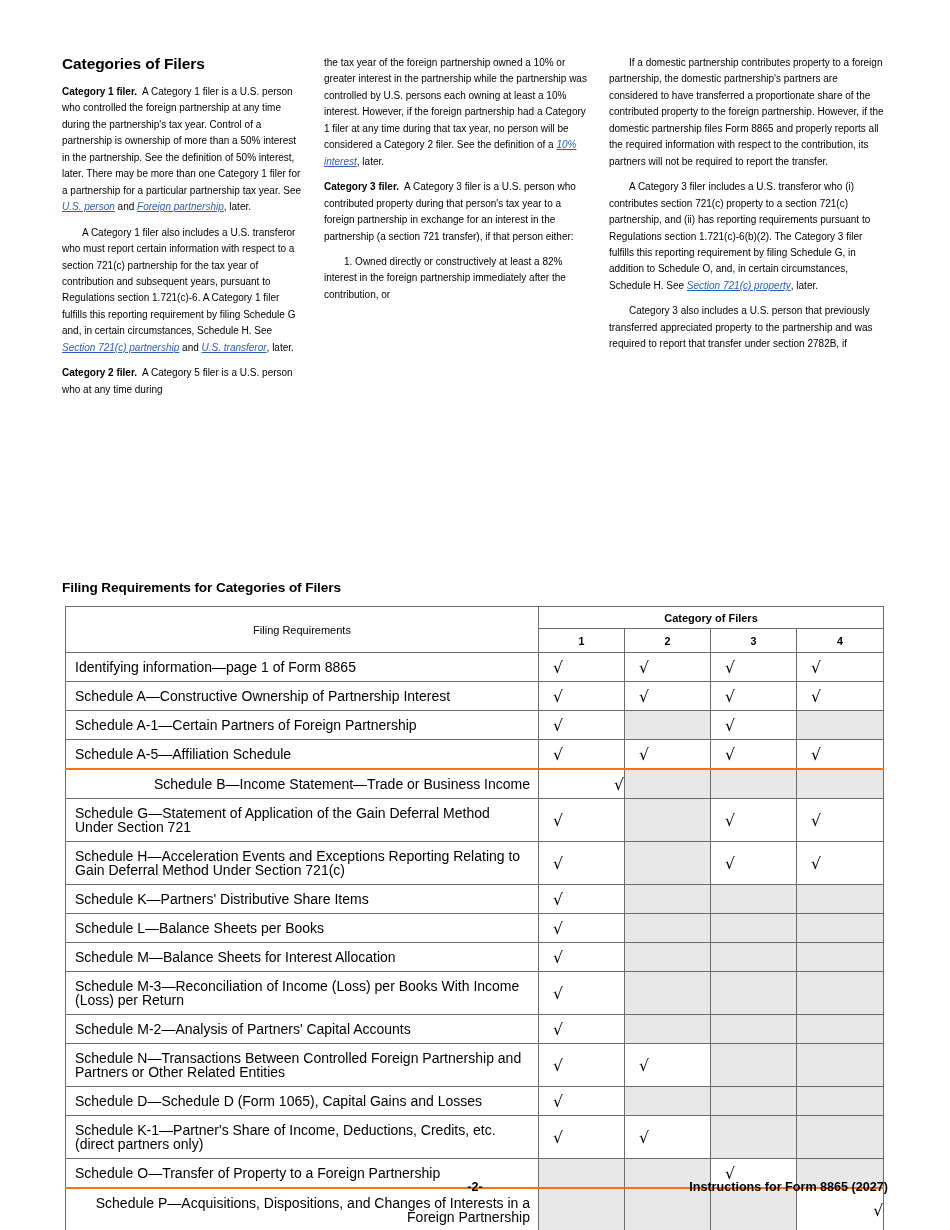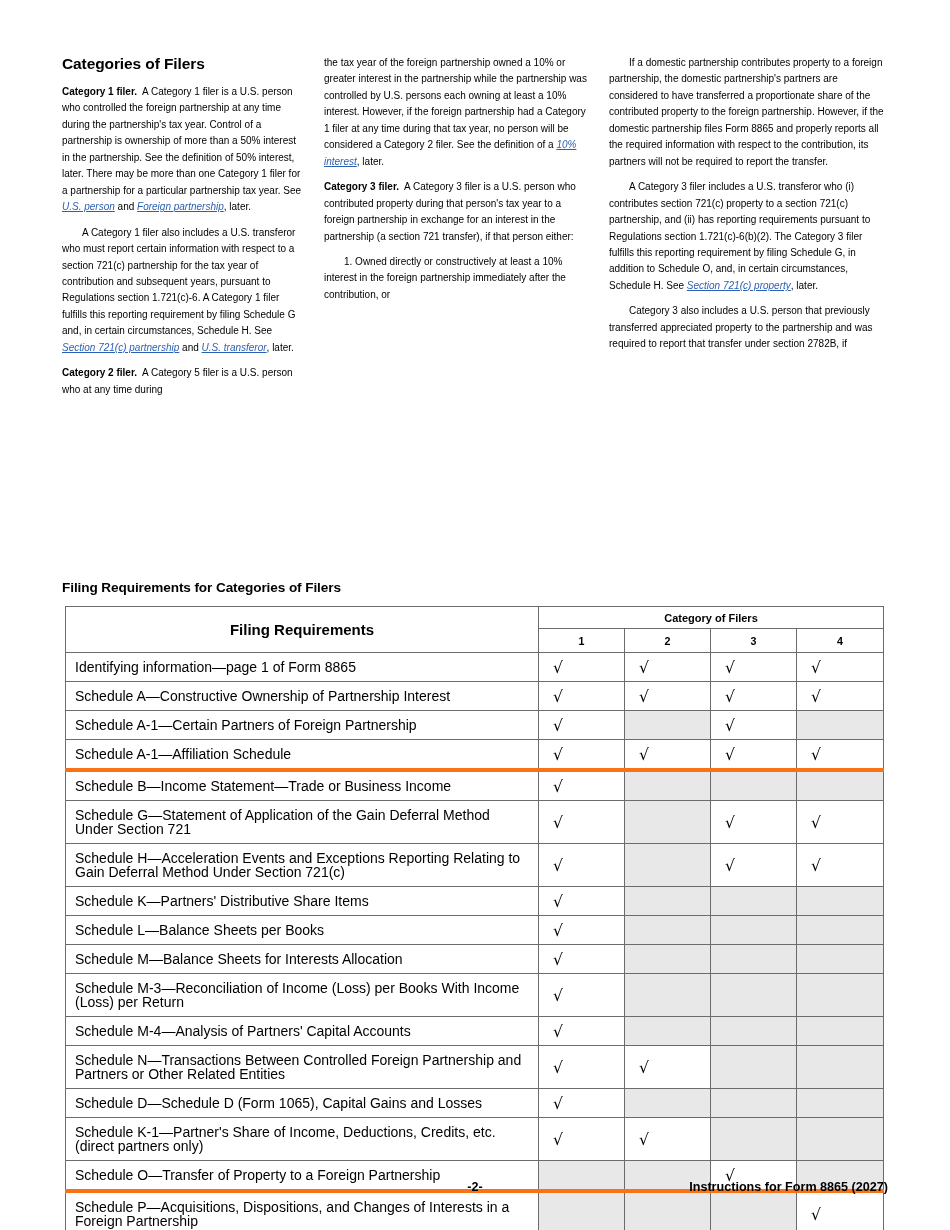--- a/index.html
+++ b/index.html
@@ -89,22 +89,22 @@
     font-size: 10.6px;
   }
   .req-table th, .req-table td {
     border: 1px solid #6b6b6b;
     padding: 0;
     vertical-align: middle;
   }
 
   .th-reqs {
     text-align: center;
-    font-weight: bold;
-    font-size: 15px;
+    font-weight: normal;
+    font-size: 11px;
     height: 44px;
     padding: 0 6px;
   }
   .th-catgroup {
     text-align: center;
     font-weight: bold;
     font-size: 11px;
     height: 21px;
   }
   .th-catnum {
@@ -129,21 +129,21 @@
   td.mark-cell.shaded {
     background: #e8e8e8;
   }
   .chk {
     font-family: "DejaVu Sans", sans-serif;
     font-size: 15.5px;
     display: inline-block;
     transform: translateY(1px);
   }
 
-  tr.heavy-top > td { border-top: 4px solid #f97316; }
+  tr.heavy-top > td { border-top: 2px solid #f97316; text-align: right; }
 
   
   .footer {
     position: absolute;
     left: 62px;
     top: 1163px;
     width: 826px;
     font-size: 12.6px;
     font-weight: bold;
   }
@@ -174,21 +174,21 @@
       <p class="para indent"><span>A Category 1 filer also includes a U.S. transferor who must report certain information with respect to a section 721(c) partnership for the tax year of contribution and subsequent years, pursuant to Regulations section 1.721(c)-6. A Category 1 filer fulfills this reporting requirement by filing Schedule G and, in certain circumstances, Schedule H. See </span><span class="xref">Section 721(c) partnership</span><span> and </span><span class="xref">U.S. transferor</span><span>, later.</span></p>
 
       <p class="para last"><span class="run-bold">Category 2 filer.</span>&nbsp; <span>A Category 5 filer is a U.S. person who at any time during</span></p>
     </div>
 
     <div class="col col-2">
       <p class="para"><span>the tax year of the foreign partnership owned a 10% or greater interest in the partnership while the partnership was controlled by U.S. persons each owning at least a 10% interest. However, if the foreign partnership had a Category 1 filer at any time during that tax year, no person will be considered a Category 2 filer. See the definition of a </span><span class="xref">10% interest</span><span>, later.</span></p>
 
       <p class="para"><span class="run-bold">Category 3 filer.</span>&nbsp; <span>A Category 3 filer is a U.S. person who contributed property during that person's tax year to a foreign partnership in exchange for an interest in the partnership (a section 721 transfer), if that person either:</span></p>
 
-      <p class="para numbered">1.   Owned directly or constructively at least a 10% interest in the foreign partnership immediately after the contribution, or</p>
+      <p class="para numbered">1.   Owned directly or constructively at least a 82% interest in the foreign partnership immediately after the contribution, or</p>
 
     </div>
 
     <div class="col col-3">
       <p class="para indent">If a domestic partnership contributes property to a foreign partnership, the domestic partnership's partners are considered to have transferred a proportionate share of the contributed property to the foreign partnership. However, if the domestic partnership files Form 8865 and properly reports all the required information with respect to the contribution, its partners will not be required to report the transfer.</p>
 
       <p class="para indent"><span>A Category 3 filer includes a U.S. transferor who (i) contributes section 721(c) property to a section 721(c) partnership, and (ii) has reporting requirements pursuant to Regulations section 1.721(c)-6(b)(2). The Category 3 filer fulfills this reporting requirement by filing Schedule G, in addition to Schedule O, and, in certain circumstances, Schedule H. See </span><span class="xref">Section 721(c) property</span><span>, later.</span></p>
 
       <p class="para indent last">Category 3 also includes a U.S. person that previously transferred appreciated property to the partnership and was required to report that transfer under section 2782B, if</p>
     </div>
@@ -233,21 +233,21 @@
           <td class="mark-cell"><span class="chk">√</span></td>
         </tr>
         <tr>
           <td class="req-label">Schedule A-1—Certain Partners of Foreign Partnership</td>
           <td class="mark-cell"><span class="chk">√</span></td>
           <td class="mark-cell shaded"></td>
           <td class="mark-cell"><span class="chk">√</span></td>
           <td class="mark-cell shaded"></td>
         </tr>
         <tr>
-          <td class="req-label">Schedule A-1—Affiliation Schedule</td>
+          <td class="req-label">Schedule A-5—Affiliation Schedule</td>
           <td class="mark-cell"><span class="chk">√</span></td>
           <td class="mark-cell"><span class="chk">√</span></td>
           <td class="mark-cell"><span class="chk">√</span></td>
           <td class="mark-cell"><span class="chk">√</span></td>
         </tr>
         <tr class="heavy-top">
           <td class="req-label">Schedule B—Income Statement—Trade or Business Income</td>
           <td class="mark-cell"><span class="chk">√</span></td>
           <td class="mark-cell shaded"></td>
           <td class="mark-cell shaded"></td>
@@ -275,35 +275,35 @@
           <td class="mark-cell shaded"></td>
         </tr>
         <tr>
           <td class="req-label">Schedule L—Balance Sheets per Books</td>
           <td class="mark-cell"><span class="chk">√</span></td>
           <td class="mark-cell shaded"></td>
           <td class="mark-cell shaded"></td>
           <td class="mark-cell shaded"></td>
         </tr>
         <tr>
-          <td class="req-label">Schedule M—Balance Sheets for Interests Allocation</td>
+          <td class="req-label">Schedule M—Balance Sheets for Interest Allocation</td>
           <td class="mark-cell"><span class="chk">√</span></td>
           <td class="mark-cell shaded"></td>
           <td class="mark-cell shaded"></td>
           <td class="mark-cell shaded"></td>
         </tr>
         <tr>
           <td class="req-label">Schedule M-3—Reconciliation of Income (Loss) per Books With Income (Loss) per Return</td>
           <td class="mark-cell"><span class="chk">√</span></td>
           <td class="mark-cell shaded"></td>
           <td class="mark-cell shaded"></td>
           <td class="mark-cell shaded"></td>
         </tr>
         <tr>
-          <td class="req-label">Schedule M-4—Analysis of Partners' Capital Accounts</td>
+          <td class="req-label">Schedule M-2—Analysis of Partners' Capital Accounts</td>
           <td class="mark-cell"><span class="chk">√</span></td>
           <td class="mark-cell shaded"></td>
           <td class="mark-cell shaded"></td>
           <td class="mark-cell shaded"></td>
         </tr>
         <tr>
           <td class="req-label">Schedule N—Transactions Between Controlled Foreign Partnership and Partners or Other Related Entities</td>
           <td class="mark-cell"><span class="chk">√</span></td>
           <td class="mark-cell"><span class="chk">√</span></td>
           <td class="mark-cell shaded"></td>

